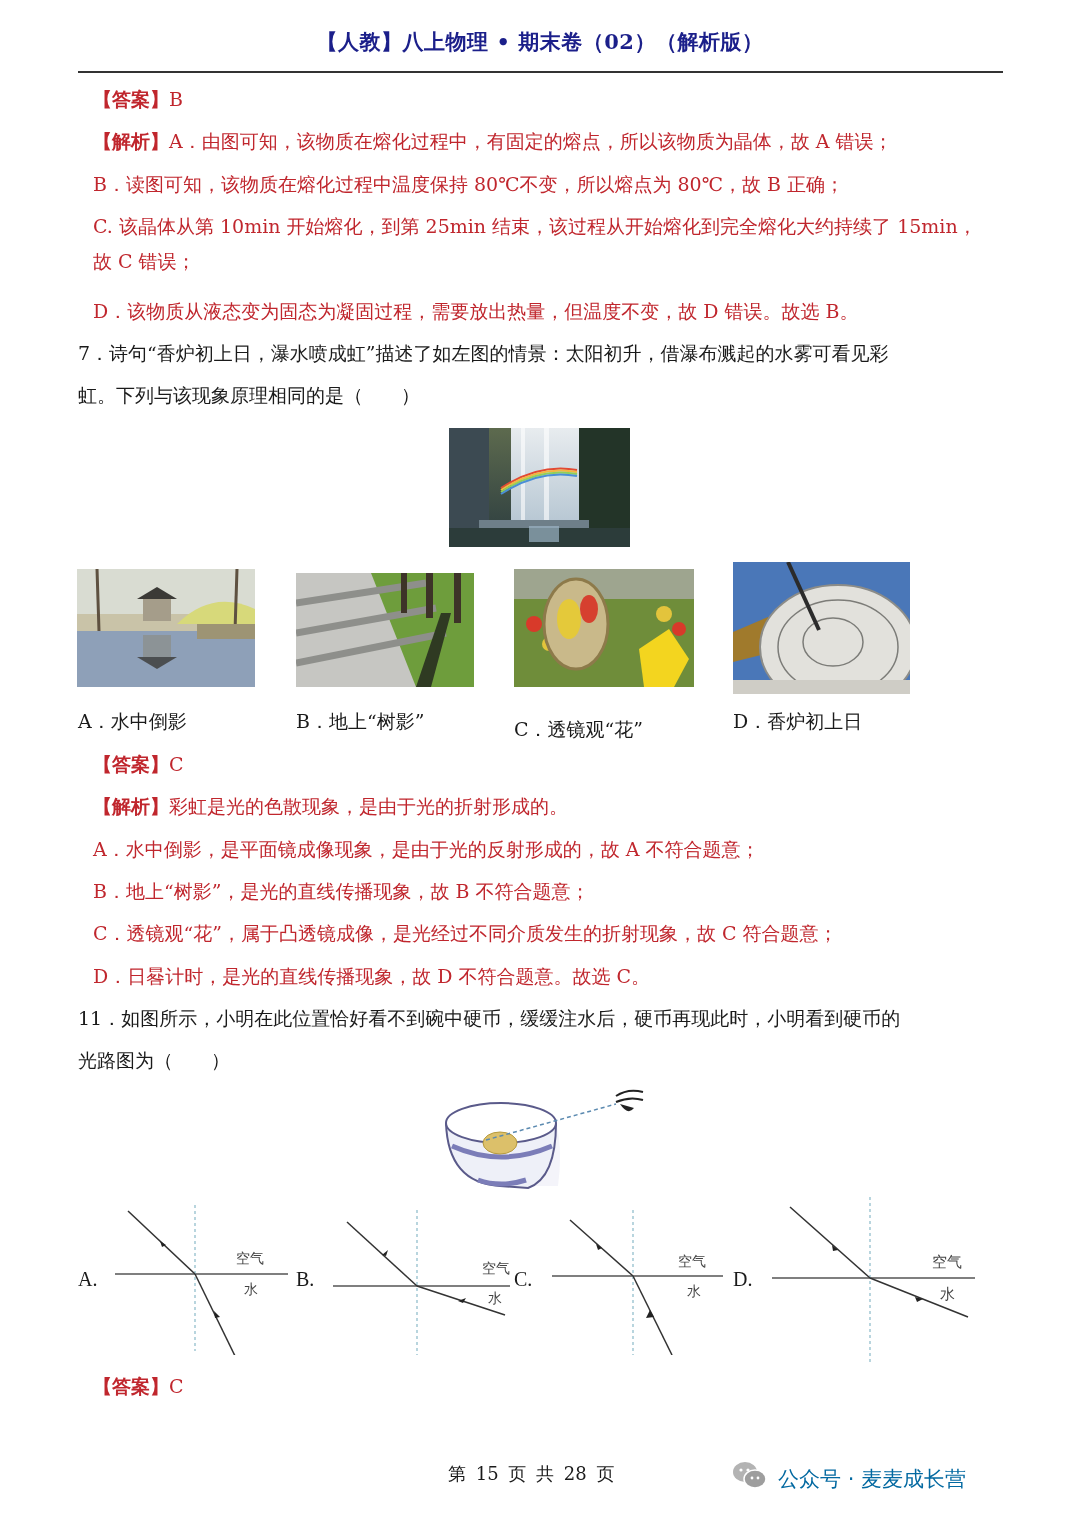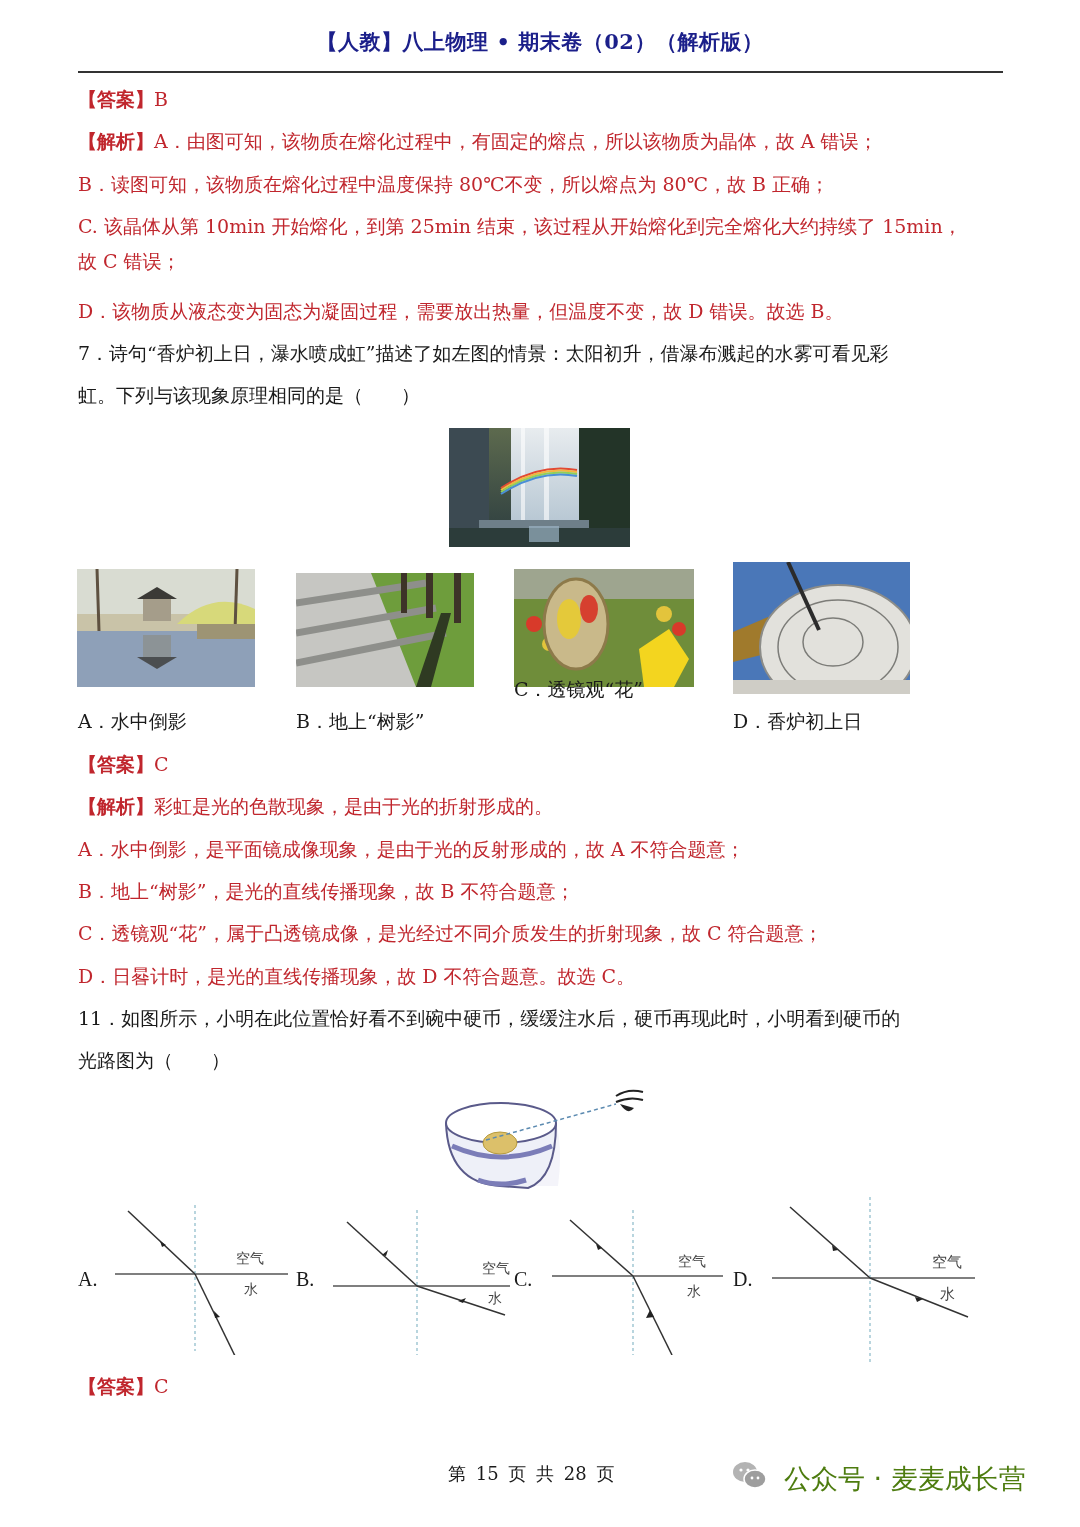--- a/index.html
+++ b/index.html
@@ -2,29 +2,29 @@
 <html><head>
 <meta charset="utf-8">
 <style>
   html, body { margin: 0; padding: 0; background: #ffffff; }
   body { width: 1080px; height: 1527px; position: relative; overflow: hidden;
          font-family: "DejaVu Serif", "Liberation Serif", serif; color: #1a1a1a; }
   .header { position: absolute; top: 28px; left: 0; width: 1080px; text-align: center;
             font-size: 21px; font-weight: bold; color: #1b1f8a; letter-spacing: 0.5px; }
   .header-rule { position: absolute; top: 71px; left: 78px; width: 925px; height: 2px; background: #333; }
   .line { position: absolute; left: 78px; font-size: 19px; line-height: 24px; white-space: nowrap; }
-  .red { color: #c0262d; }
+  .red { color: #c0262d; margin-left: 15px; }
   .black { color: #1a1a1a; }
   .br { color: #c0262d; font-weight: bold; }
   .img { position: absolute; overflow: hidden; }
   .opt-label { position: absolute; font-size: 19px; color: #1a1a1a; white-space: nowrap; }
   .diag-label { position: absolute; font-size: 20px; color: #1a1a1a; font-family: "Liberation Serif", serif; }
   .footer-page { position: absolute; top: 1462px; left: 448px; font-size: 18px; color: #1a1a1a; word-spacing: 4px; }
-  .watermark { position: absolute; top: 1460px; left: 732px; display: flex; align-items: center; gap: 16px;
-               font-family: "DejaVu Sans", sans-serif; font-size: 27px; color: #4d7c0f; }
+  .watermark { position: absolute; top: 1460px; left: 732px; display: flex; align-items: center; gap: 10px;
+               font-family: "DejaVu Sans", sans-serif; font-size: 21px; color: #0369a1; }
 </style>
 </head>
 <body>
 
 <div class="header">【人教】八上物理 • 期末卷（02）（解析版）</div>
 <div class="header-rule"></div>
 
 <div class="line red" style="top:87px;">
   <span class="br">【答案】</span><span>B</span>
 </div>
@@ -116,21 +116,21 @@
     <ellipse cx="105" cy="85" rx="78" ry="62" fill="#e2e1dc" stroke="#8c8c88" stroke-width="2"></ellipse>
     <ellipse cx="105" cy="85" rx="60" ry="47" fill="none" stroke="#7c7c78" stroke-width="1.5"></ellipse>
     <ellipse cx="100" cy="80" rx="30" ry="24" fill="none" stroke="#7c7c78" stroke-width="1.5"></ellipse>
     <line x1="55" y1="0" x2="86" y2="68" stroke="#2b2b2b" stroke-width="4"></line>
     <rect x="0" y="118" width="177" height="14" fill="#cfcdc6"></rect>
   </svg>
 </div>
 
 <div class="opt-label" style="left:78px; top:709px;">A．水中倒影</div>
 <div class="opt-label" style="left:296px; top:709px;">B．地上“树影”</div>
-<div class="opt-label" style="left:514px; top:677px;">C．透镜观“花”</div>
+<div class="opt-label" style="left:514px; top:717px;">C．透镜观“花”</div>
 <div class="opt-label" style="left:733px; top:709px;">D．香炉初上日</div>
 
 <div class="line red" style="top:752px;">
   <span class="br">【答案】</span><span>C</span>
 </div>
 <div class="line red" style="top:794px;">
   <span class="br">【解析】</span><span>彩虹是光的色散现象，是由于光的折射形成的。</span>
 </div>
 <div class="line red" style="top:837px;">A．水中倒影，是平面镜成像现象，是由于光的反射形成的，故 A 不符合题意；</div>
 <div class="line red" style="top:879px;">B．地上“树影”，是光的直线传播现象，故 B 不符合题意；</div>

